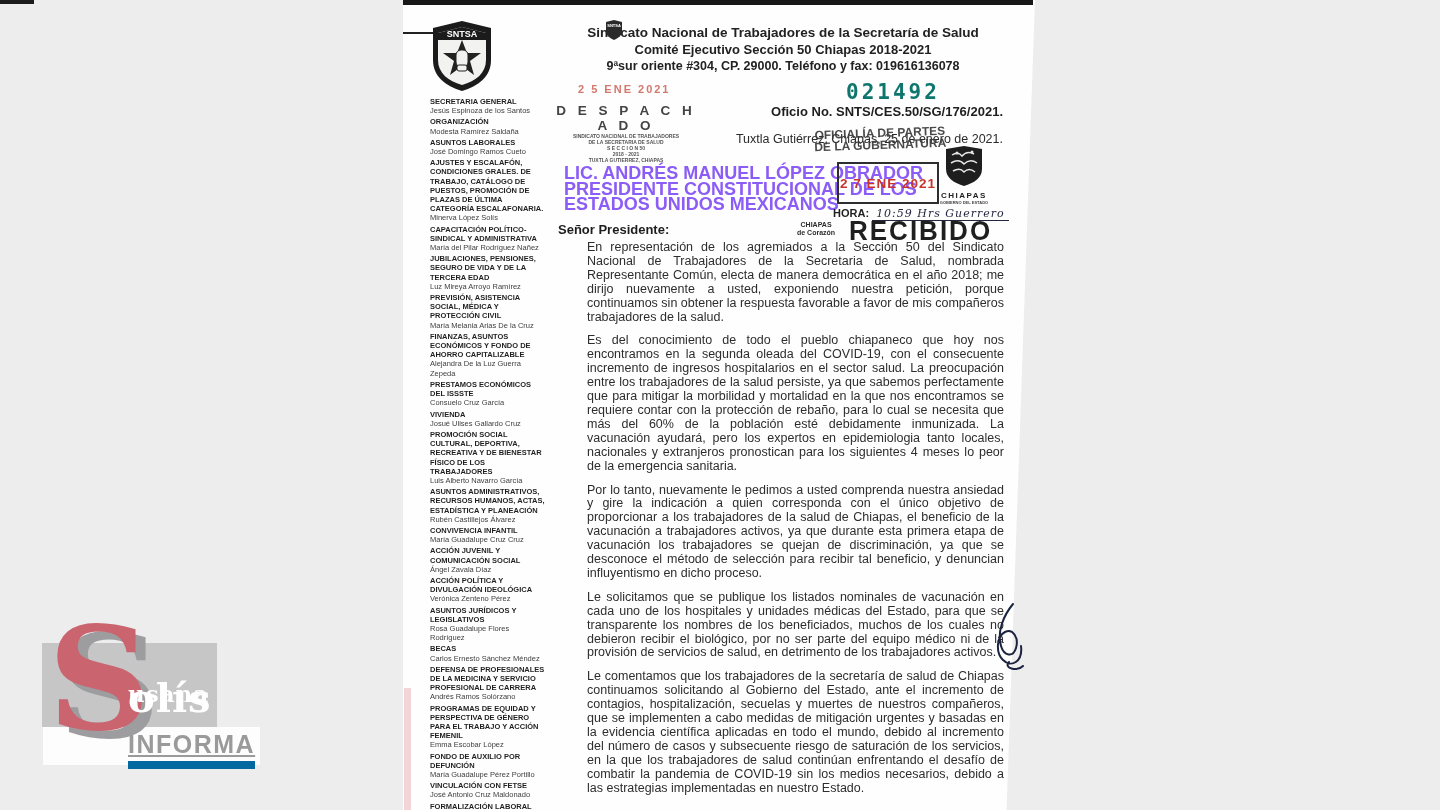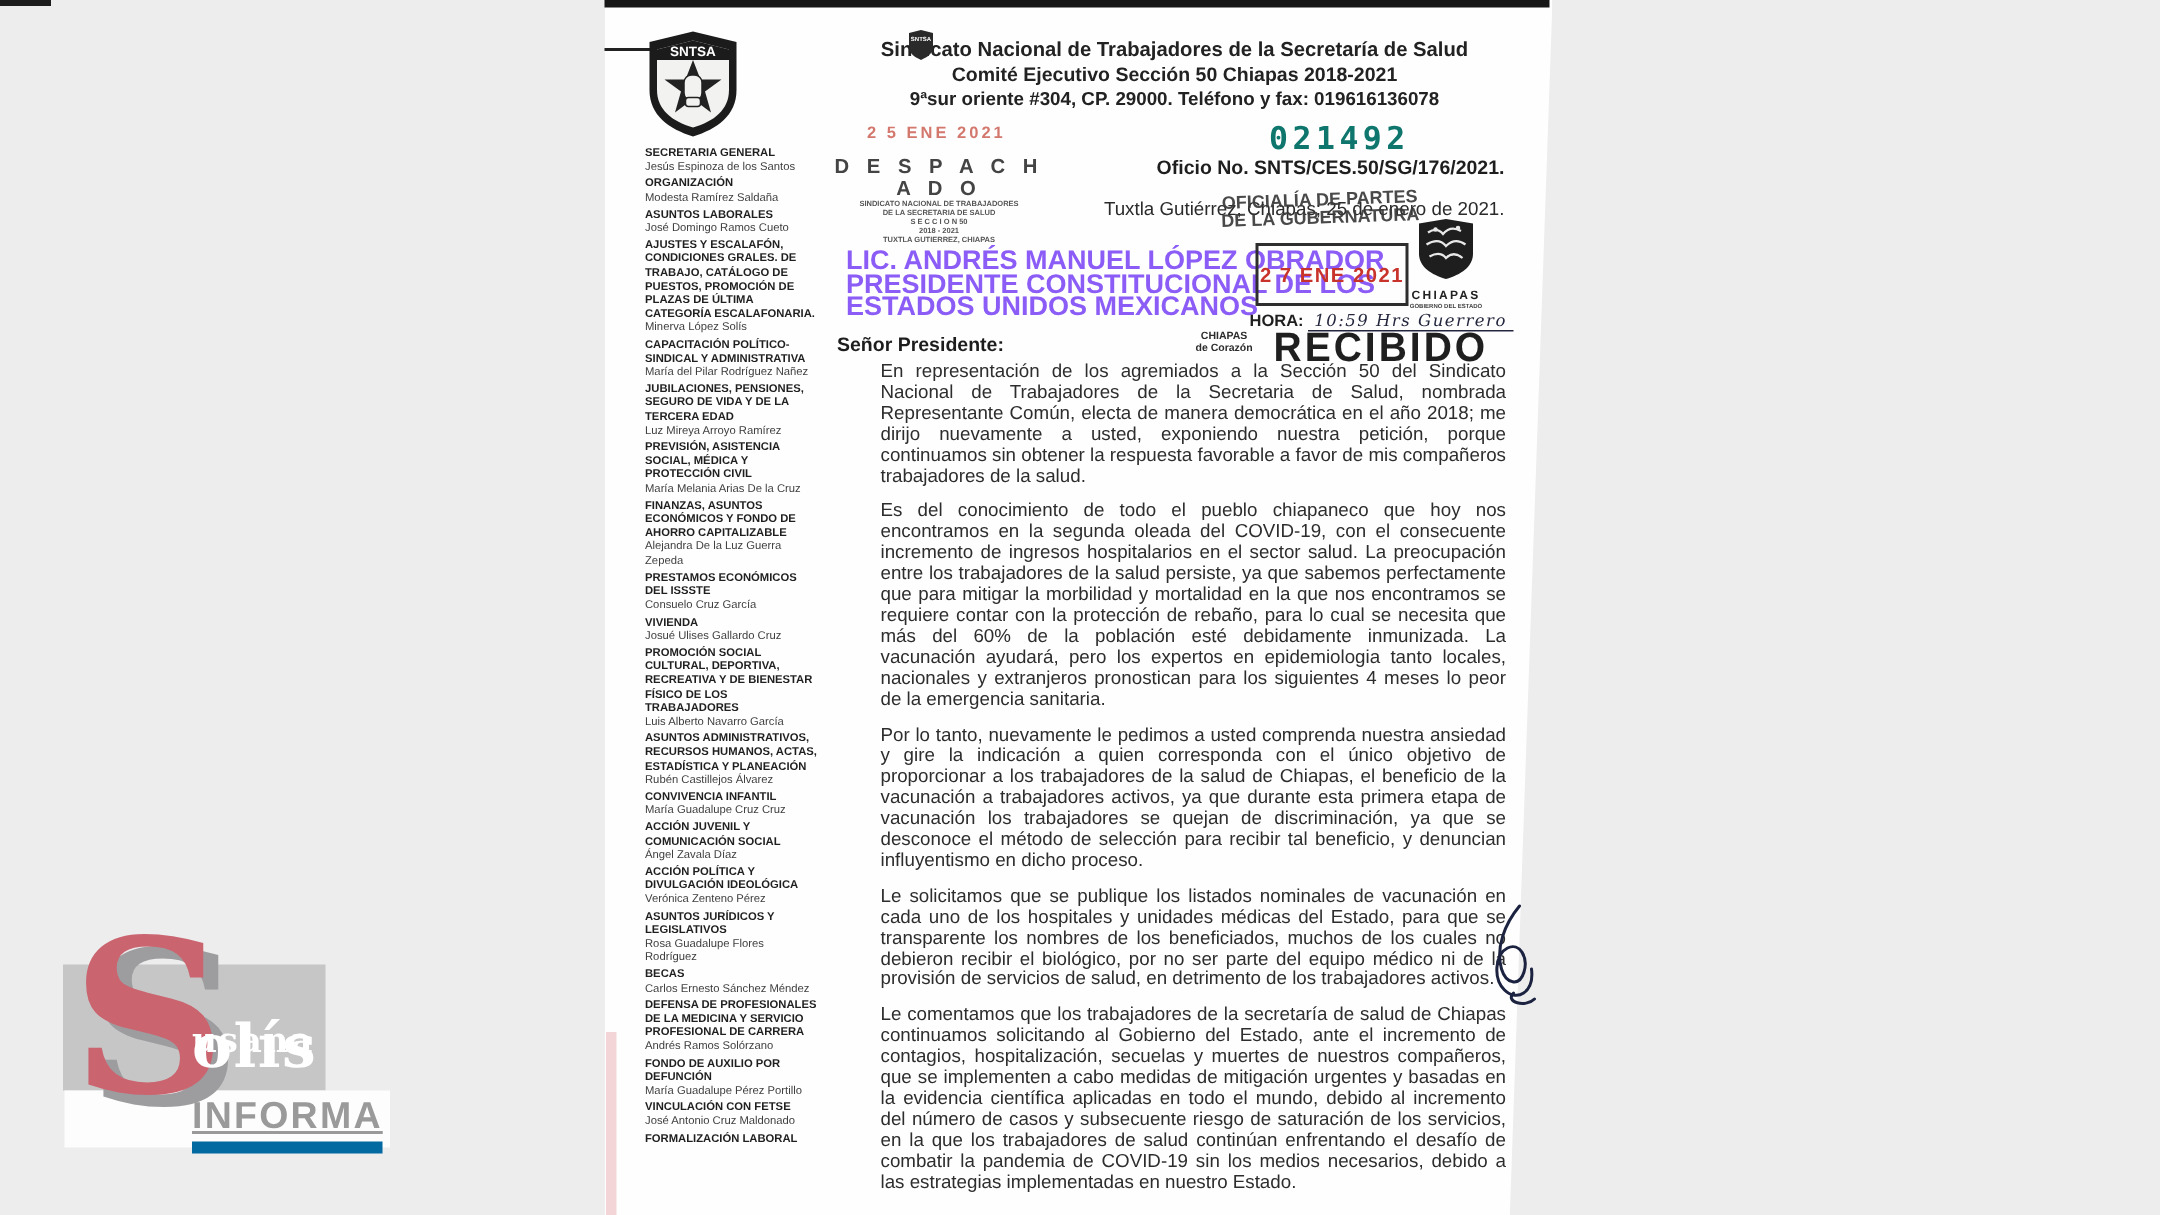--- a/index.html
+++ b/index.html
@@ -267,20 +267,24 @@
         <div class="sb-entry">
           <div class="sb-role">BECAS</div>
           <div class="sb-name">Carlos Ernesto Sánchez Méndez</div>
         </div>
 
         <div class="sb-entry">
           <div class="sb-role">DEFENSA DE PROFESIONALES DE LA MEDICINA Y SERVICIO PROFESIONAL DE CARRERA</div>
           <div class="sb-name">Andrés Ramos Solórzano</div>
         </div>
 
+        <div class="sb-entry">
+          <div class="sb-role">PROGRAMAS DE EQUIDAD Y PERSPECTIVA DE GÉNERO PARA EL TRABAJO Y ACCIÓN FEMENIL</div>
+          <div class="sb-name">Emma Escobar López</div>
+        </div>
 
         <div class="sb-entry">
           <div class="sb-role">FONDO DE AUXILIO POR DEFUNCIÓN</div>
           <div class="sb-name">María Guadalupe Pérez Portillo</div>
         </div>
 
         <div class="sb-entry">
           <div class="sb-role">VINCULACIÓN CON FETSE</div>
           <div class="sb-name">José Antonio Cruz Maldonado</div>
         </div>

